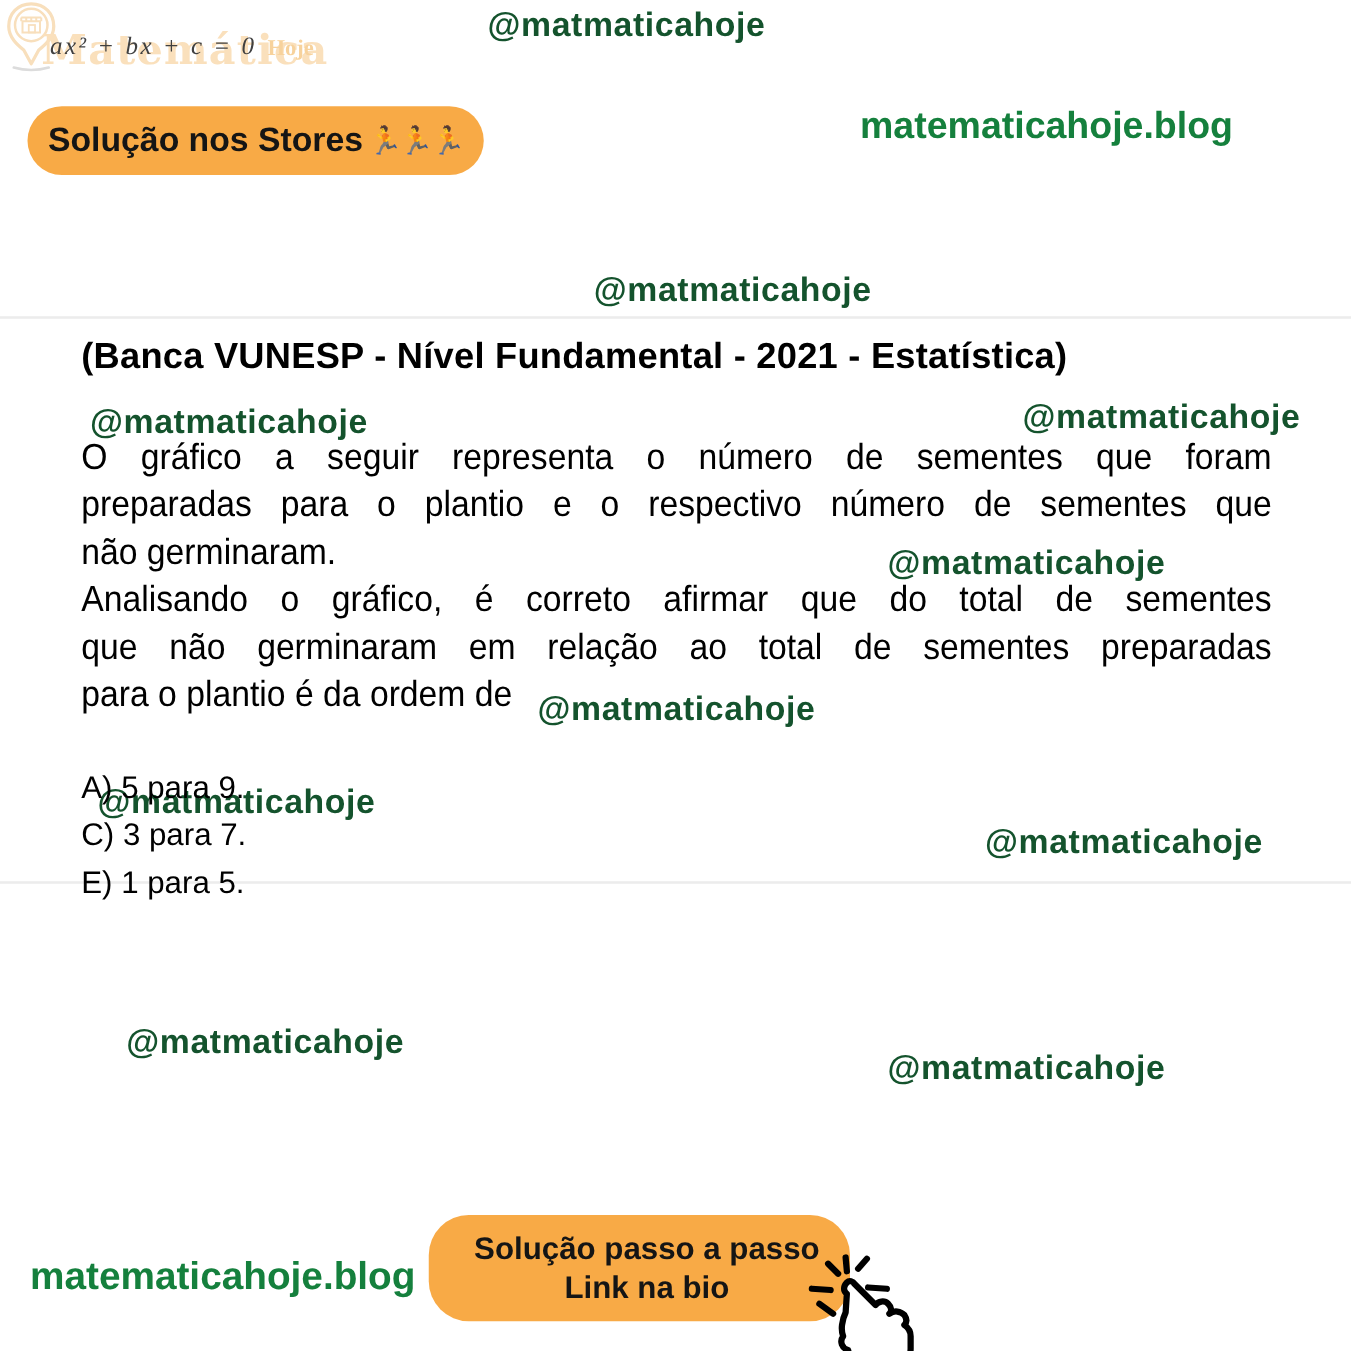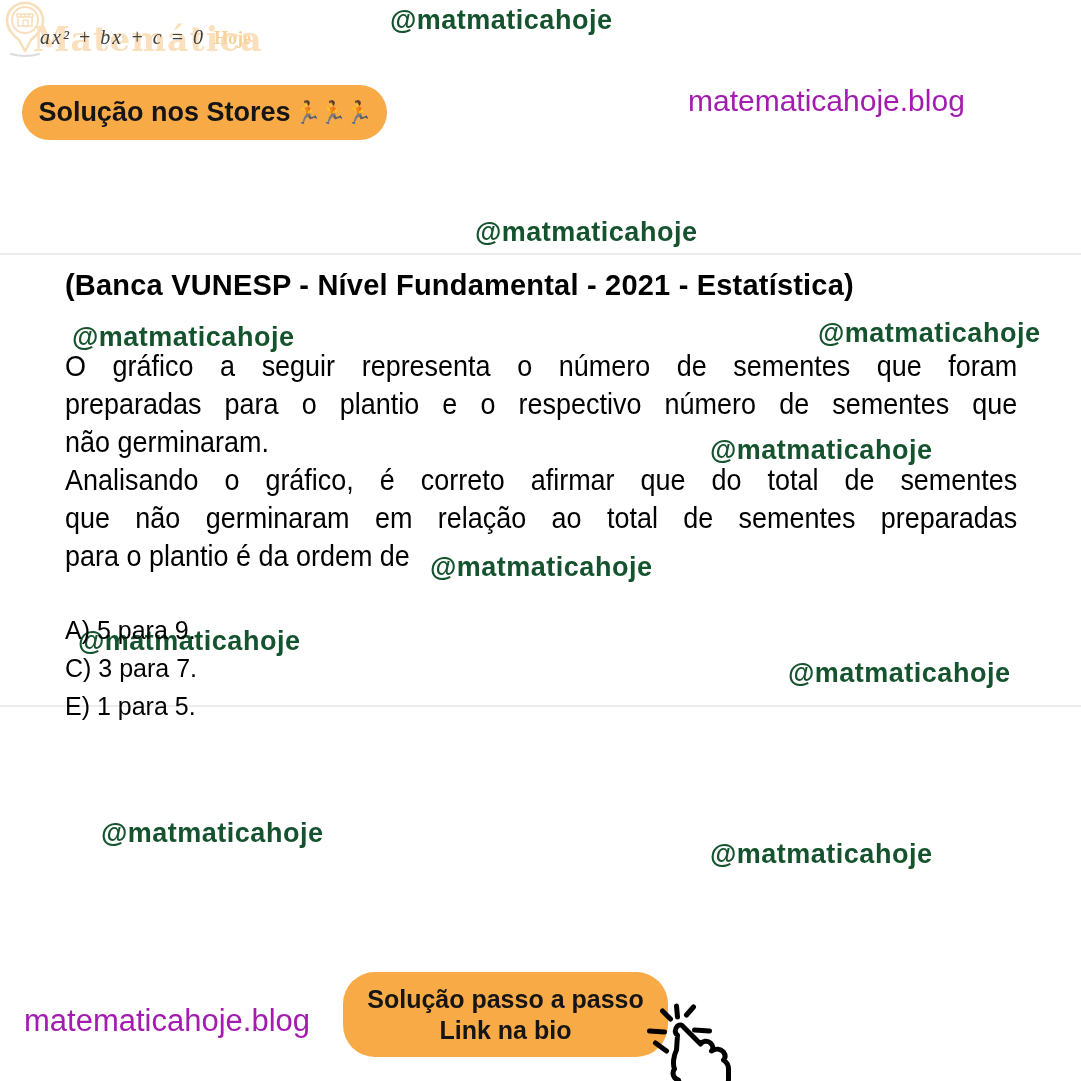--- a/index.html
+++ b/index.html
@@ -38,25 +38,25 @@
   
   .pill {
     position:absolute; background:#F8AA46; color:#151515; font-weight:bold;
     display:flex; align-items:center; justify-content:center; text-align:center;
     z-index:4; cursor:pointer;
   }
   .pill-top { left:22px; top:62px; width:365px; height:55px; border-radius:28px; font-size:27px;margin-top:23px; }
   .pill-top .emoji { font-size:22px; margin-left:4px; letter-spacing:-2px; }
   .pill-bottom {
     left:343px; top:972px; width:325px; height:85px; border-radius:32px;
-    font-size:25px; line-height:31px; flex-direction:column;
+    font-size:25px; line-height:31px; flex-direction:column;padding-left:12px;
   }
 
   
-  .site-url { position:absolute; font-weight:normal; color:#a21caf; z-index:3;text-align:right; }
+  .site-url { position:absolute; font-weight:bold; color:#15803d; z-index:3;text-align:right; }
   .site-url.top { left:688px; top:84px; font-size:30px; }
   .site-url.bottom { left:24px; top:1003px; font-size:31px; }
 
   
   .card {
     position:absolute; left:0; top:253px; width:1081px; height:454px;
     border-top:2px solid #ECECEC; border-bottom:2px solid #ECECEC;
     background:transparent; z-index:2; box-sizing:border-box;
   }
   .q-heading {

